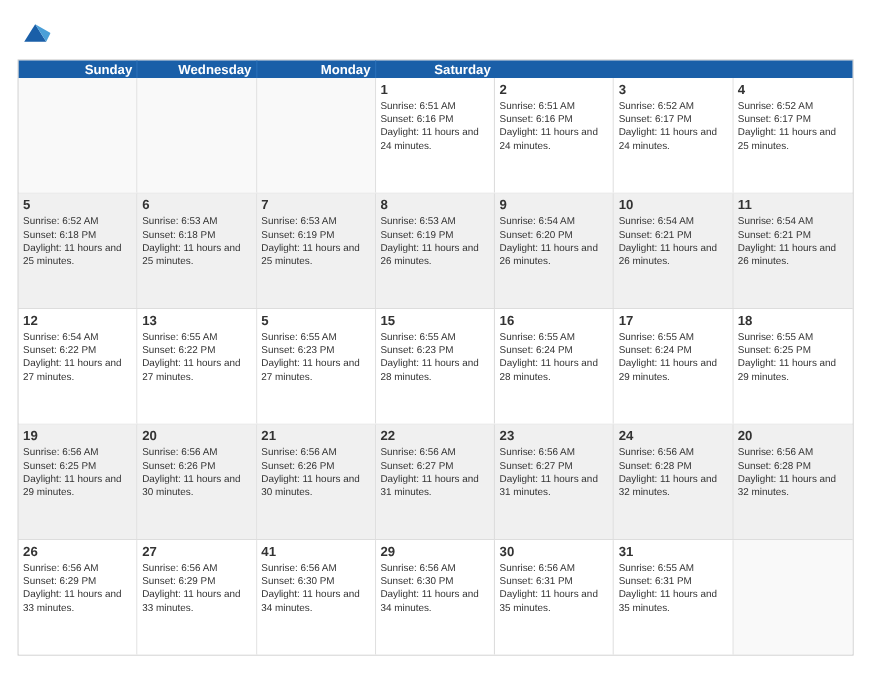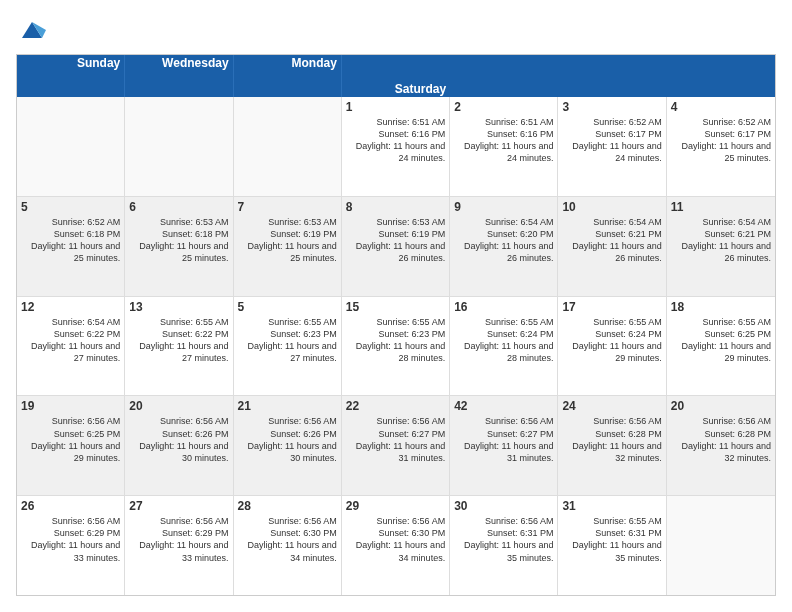--- a/index.html
+++ b/index.html
@@ -73,21 +73,20 @@
     .cal-header-cell {
       color: #fff;
       font-size: 12px;
       font-weight: bold;
       padding: 1px 4px;
       text-align: right;
       border-right: 1px solid #2a6fb8;
     }
     .cal-header-cell:last-child {
       border-right: none;
-      margin-top: 26px;
     }
     .cal-body {
       flex: 1;
       display: flex;
       flex-direction: column;
     }
     .cal-row {
       display: grid;
       grid-template-columns: repeat(7, 1fr);
       flex: 1;
@@ -117,21 +116,20 @@
       font-size: 12px;
       font-weight: bold;
       color: #333;
       display: block;
       margin-bottom: 2px;
     }
     .day-info {
       font-size: 9px;
       color: #333;
       line-height: 1.35;
-      text-align: right;
     }
   </style>
 </head>
 <body>
 
 <div class="page">
   <div class="header">
     <div class="logo">
       <div class="logo-text">
         <span class="logo-general"></span>
@@ -248,21 +246,21 @@
           </div>
           <div class="cal-cell shaded">
             <span class="day-num">21</span>
             <div class="day-info">Sunrise: 6:56 AM<br>Sunset: 6:26 PM<br>Daylight: 11 hours and 30 minutes.</div>
           </div>
           <div class="cal-cell shaded">
             <span class="day-num">22</span>
             <div class="day-info">Sunrise: 6:56 AM<br>Sunset: 6:27 PM<br>Daylight: 11 hours and 31 minutes.</div>
           </div>
           <div class="cal-cell shaded">
-            <span class="day-num">42</span>
+            <span class="day-num">23</span>
             <div class="day-info">Sunrise: 6:56 AM<br>Sunset: 6:27 PM<br>Daylight: 11 hours and 31 minutes.</div>
           </div>
           <div class="cal-cell shaded">
             <span class="day-num">24</span>
             <div class="day-info">Sunrise: 6:56 AM<br>Sunset: 6:28 PM<br>Daylight: 11 hours and 32 minutes.</div>
           </div>
           <div class="cal-cell shaded">
             <span class="day-num">20</span>
             <div class="day-info">Sunrise: 6:56 AM<br>Sunset: 6:28 PM<br>Daylight: 11 hours and 32 minutes.</div>
           </div>
@@ -270,21 +268,21 @@
         <div class="cal-row">
           <div class="cal-cell">
             <span class="day-num">26</span>
             <div class="day-info">Sunrise: 6:56 AM<br>Sunset: 6:29 PM<br>Daylight: 11 hours and 33 minutes.</div>
           </div>
           <div class="cal-cell">
             <span class="day-num">27</span>
             <div class="day-info">Sunrise: 6:56 AM<br>Sunset: 6:29 PM<br>Daylight: 11 hours and 33 minutes.</div>
           </div>
           <div class="cal-cell">
-            <span class="day-num">28</span>
+            <span class="day-num">41</span>
             <div class="day-info">Sunrise: 6:56 AM<br>Sunset: 6:30 PM<br>Daylight: 11 hours and 34 minutes.</div>
           </div>
           <div class="cal-cell">
             <span class="day-num">29</span>
             <div class="day-info">Sunrise: 6:56 AM<br>Sunset: 6:30 PM<br>Daylight: 11 hours and 34 minutes.</div>
           </div>
           <div class="cal-cell">
             <span class="day-num">30</span>
             <div class="day-info">Sunrise: 6:56 AM<br>Sunset: 6:31 PM<br>Daylight: 11 hours and 35 minutes.</div>
           </div>

